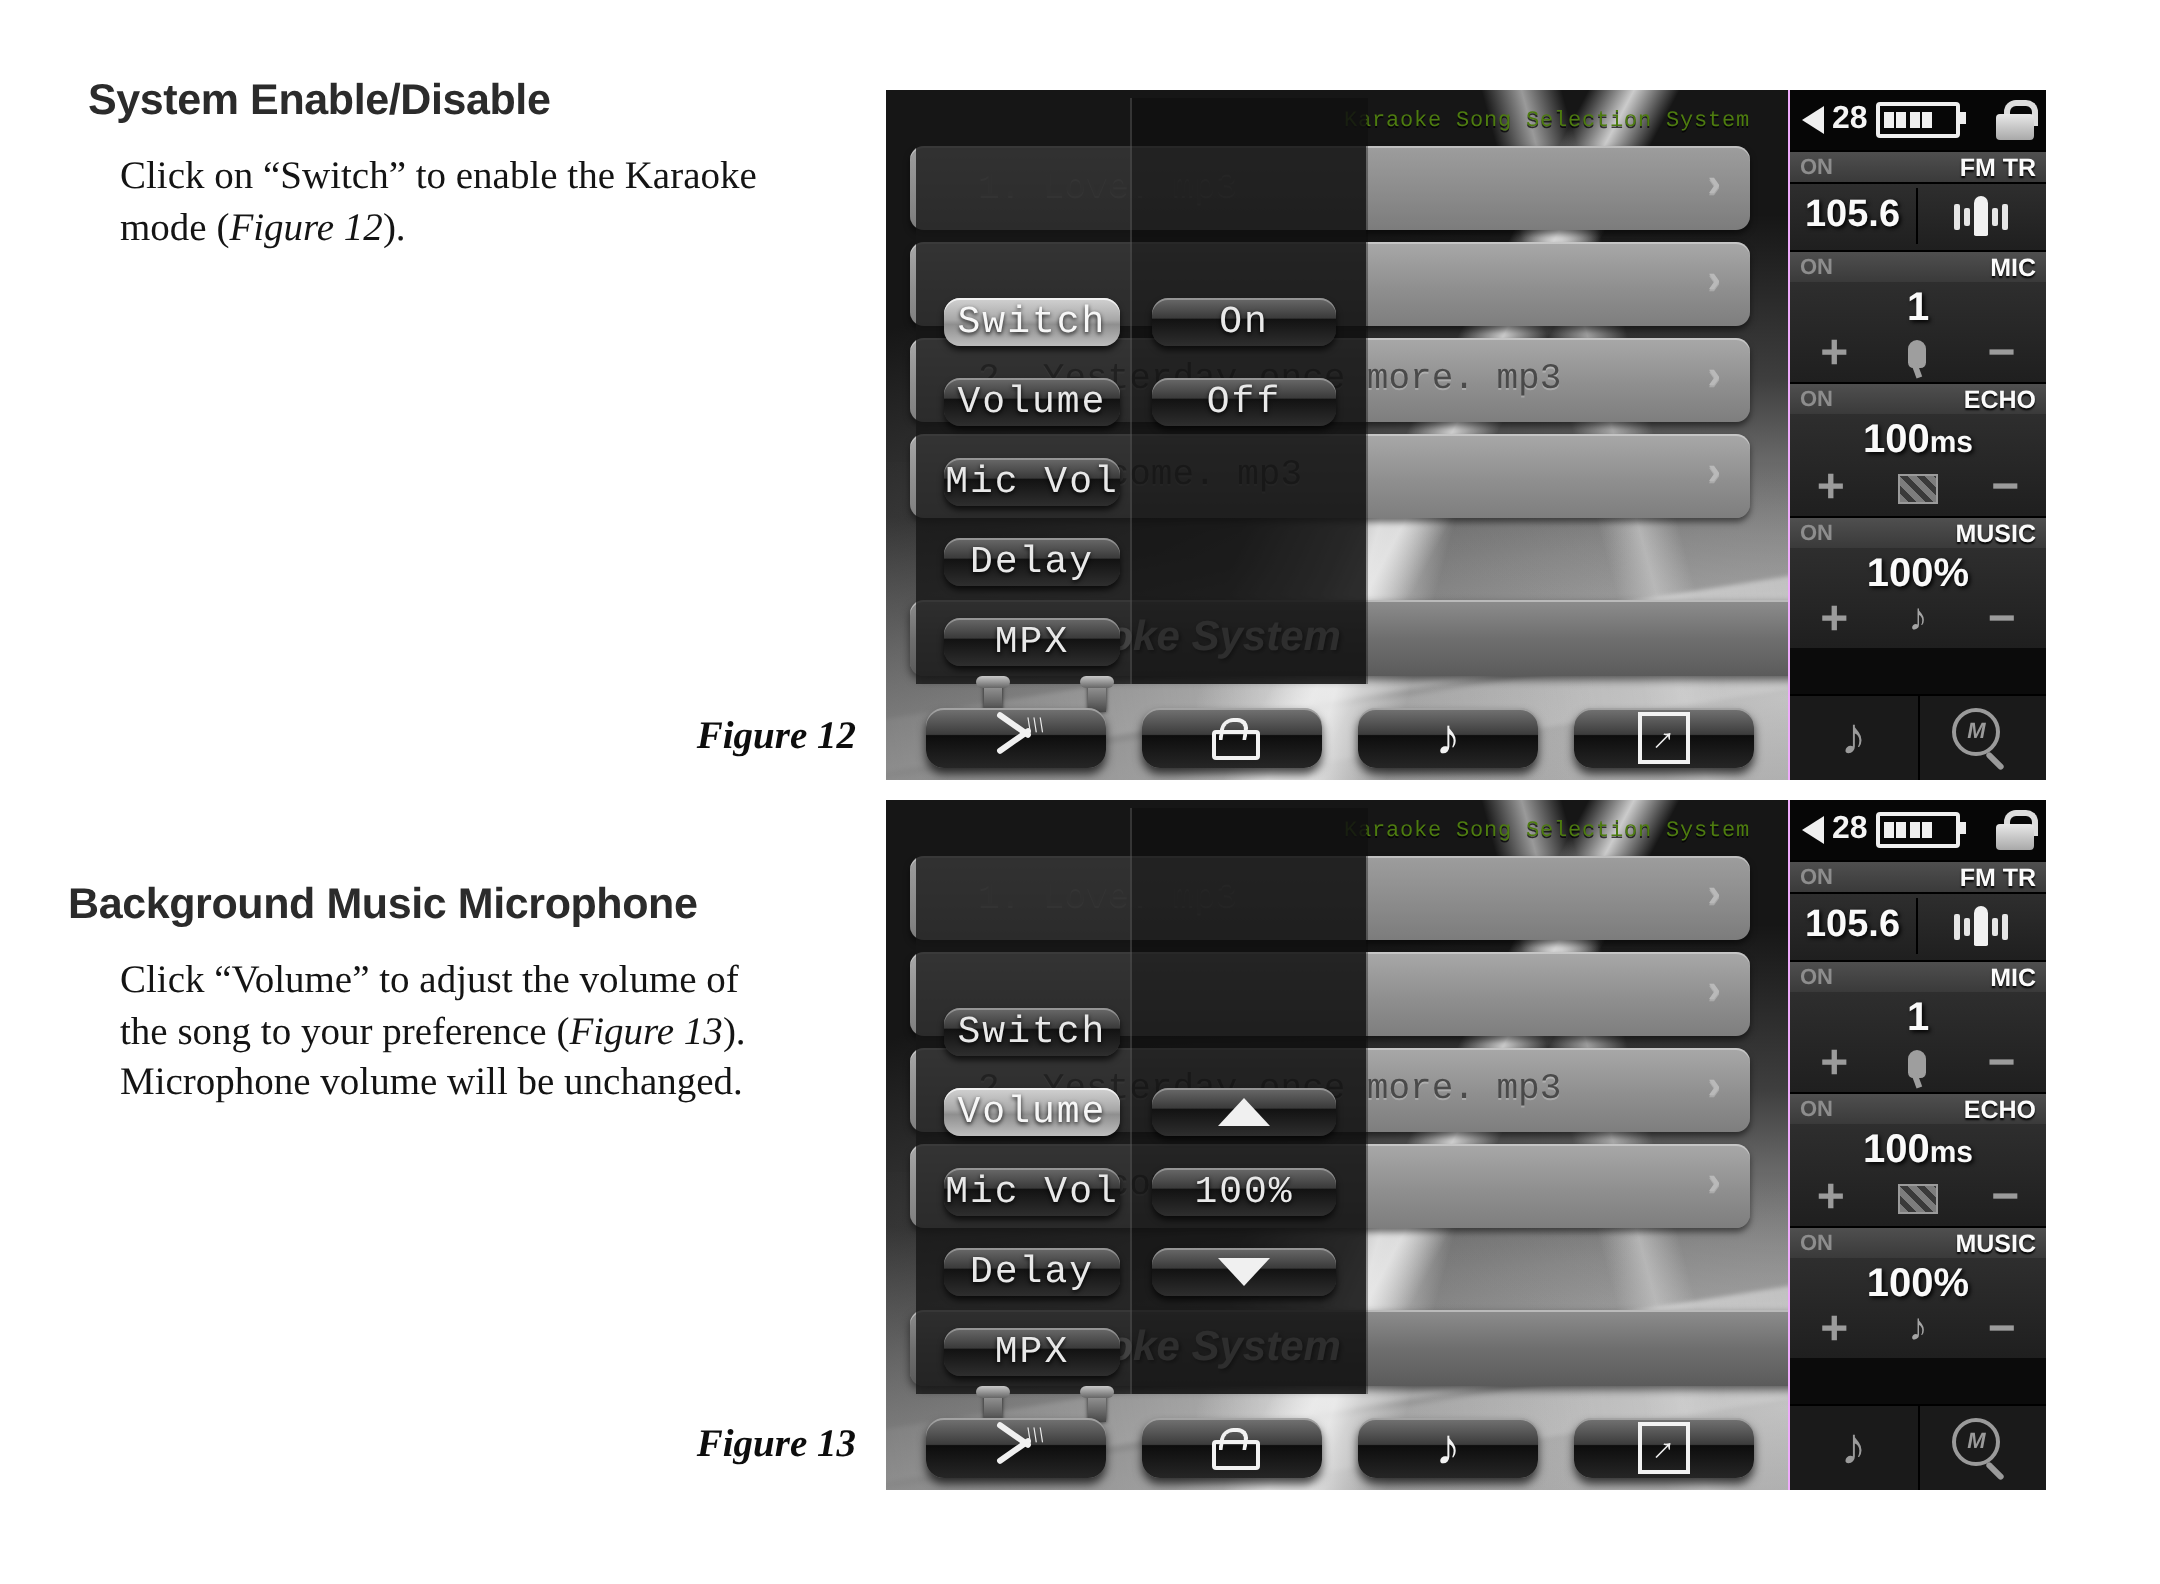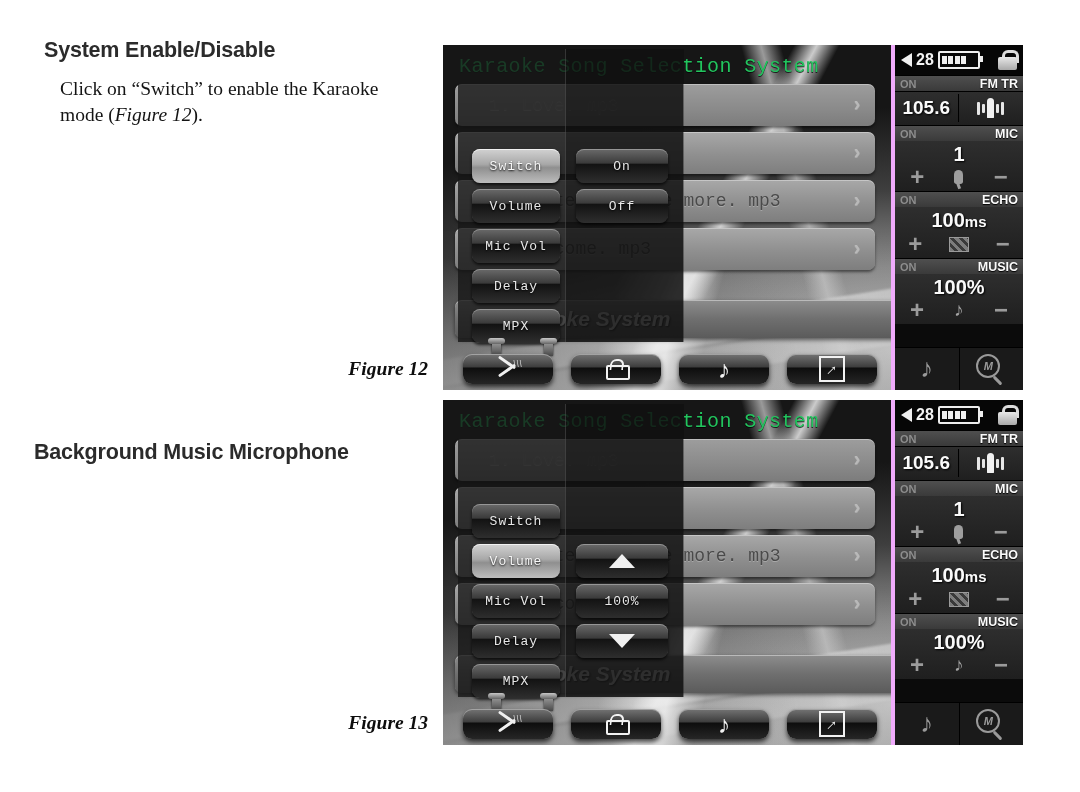--- a/index.html
+++ b/index.html
@@ -58,22 +58,23 @@
   .bg .streak{
     position:absolute;width:150%;height:26px;left:-10%;
     background:linear-gradient(90deg,rgba(255,255,255,0),rgba(255,255,255,.55),rgba(255,255,255,0));
     transform:rotate(-9deg);filter:blur(1px);
   }
 
   
   .songlist{position:absolute;left:12px;top:10px;width:420px;}
   .app-title{
     font-family:"Liberation Mono", monospace;
-    font-size:20px;color:#22c55e;letter-spacing:.4px;padding-left:4px;
+    font-size:11px;color:#4d7c0f;letter-spacing:.4px;padding-left:4px;
     text-shadow:0 1px 0 rgba(0,0,0,.7);
+    text-align:right;
   }
   .song{
     height:42px;margin-top:6px;border-radius:7px;
     background:linear-gradient(180deg,#a8a8a8 0%,#8f8f8f 55%,#7e7e7e 100%);
     box-shadow:inset 0 1px 0 rgba(255,255,255,.35), 0 2px 3px rgba(0,0,0,.5);
     display:flex;align-items:center;justify-content:space-between;
     padding:0 12px 0 34px;
     font-family:"Liberation Mono", monospace;
     font-size:18px;color:#4a4a4a;
     text-shadow:0 1px 0 rgba(255,255,255,.25);
@@ -104,26 +105,26 @@
   .overlay{
     position:absolute;left:15px;top:4px;width:225px;bottom:48px;
     background:rgba(22,22,22,.80);
   }
   .ov-col2{
     position:absolute;left:107px;top:0;width:118px;bottom:0;
     background:rgba(10,10,10,.35);
     border-left:1px solid rgba(120,120,120,.35);
   }
   .mbtn{
-    position:absolute;height:34px;border-radius:8px;
+    position:absolute;height:24px;border-radius:8px;
     background:linear-gradient(180deg,#6a6a6a 0%,#3a3a3a 42%,#121212 44%,#2e2e2e 100%);
     box-shadow:inset 0 1px 0 rgba(255,255,255,.30), 0 2px 3px rgba(0,0,0,.7);
     display:flex;align-items:center;justify-content:center;
     font-family:"Liberation Mono", monospace;
-    font-size:13px;color:#e8e8e8;letter-spacing:1px;
+    font-size:19px;color:#e8e8e8;letter-spacing:1px;
     text-shadow:0 1px 2px rgba(0,0,0,.9);
   }
   .mbtn.sel{
     background:linear-gradient(180deg,#d2d2d2 0%,#a8a8a8 45%,#8f8f8f 55%,#bdbdbd 100%);
     color:#f7f7f7;
     text-shadow:0 1px 2px rgba(0,0,0,.85);
     box-shadow:inset 0 1px 0 rgba(255,255,255,.7), 0 2px 3px rgba(0,0,0,.7);
   }
   .mbtn.left{left:14px;width:88px;}
   .mbtn.right{left:118px;width:92px;}
@@ -142,21 +143,21 @@
   .stand{
     position:absolute;bottom:34px;width:9px;height:14px;
     background:linear-gradient(180deg,#9a9a9a,#4a4a4a);
     box-shadow:0 0 2px rgba(0,0,0,.8);
   }
   .stand:before{content:"";position:absolute;left:-4px;top:-4px;width:17px;height:6px;border-radius:3px;background:linear-gradient(180deg,#c8c8c8,#656565);}
 
   
   .side{
     position:absolute;right:0;top:0;bottom:0;width:128px;
-    background:#0b0b0b;border-left:4px solid #f0abfc;
+    background:#0b0b0b;border-left:1px solid #f0abfc;
     display:flex;flex-direction:column;margin-left:37px;
   }
   .statusbar{
     height:30px;display:flex;align-items:center;gap:4px;padding:0 6px;
     background:#060606;
   }
   .spk{width:0;height:0;border-top:7px solid transparent;border-bottom:7px solid transparent;border-right:11px solid #f0f0f0;}
   .vol-num{font-family:"Liberation Sans", sans-serif;font-weight:bold;font-size:16px;color:#f4f4f4;}
   .batt{width:34px;height:14px;border:2px solid #eee;border-radius:2px;display:flex;align-items:center;gap:1.5px;padding:0 2px;position:relative;}
   .batt:after{content:"";position:absolute;right:-5px;top:3px;width:3px;height:6px;background:#eee;}
@@ -379,20 +380,23 @@
               <i class="c">M</i>
               <i class="h"></i>
             </span>
         </div>
       </div>
     </div>
   </div>
 
   <div class="txtcol" style="top:440px;">
     <div class="sec-head" style="margin-left:34px;">Background Music Microphone</div>
+    <div class="sec-body" style="margin:13px 0 0 60px;width:330px;">
+      <span>Click “Volume” to adjust the volume of the song to your preference (</span><span class="it">Figure 13</span><span>). Microphone volume will be unchanged.</span>
+    </div>
   </div>
   <div class="figcap" style="left:228px;top:712px;">Figure 13</div>
 
   <div class="shot" style="top:400px;">
     <div class="bg">
       <div class="streak" style="top:255px;"></div>
       <div class="streak" style="top:285px;opacity:.5;"></div>
     </div>
 
     <div class="songlist">

